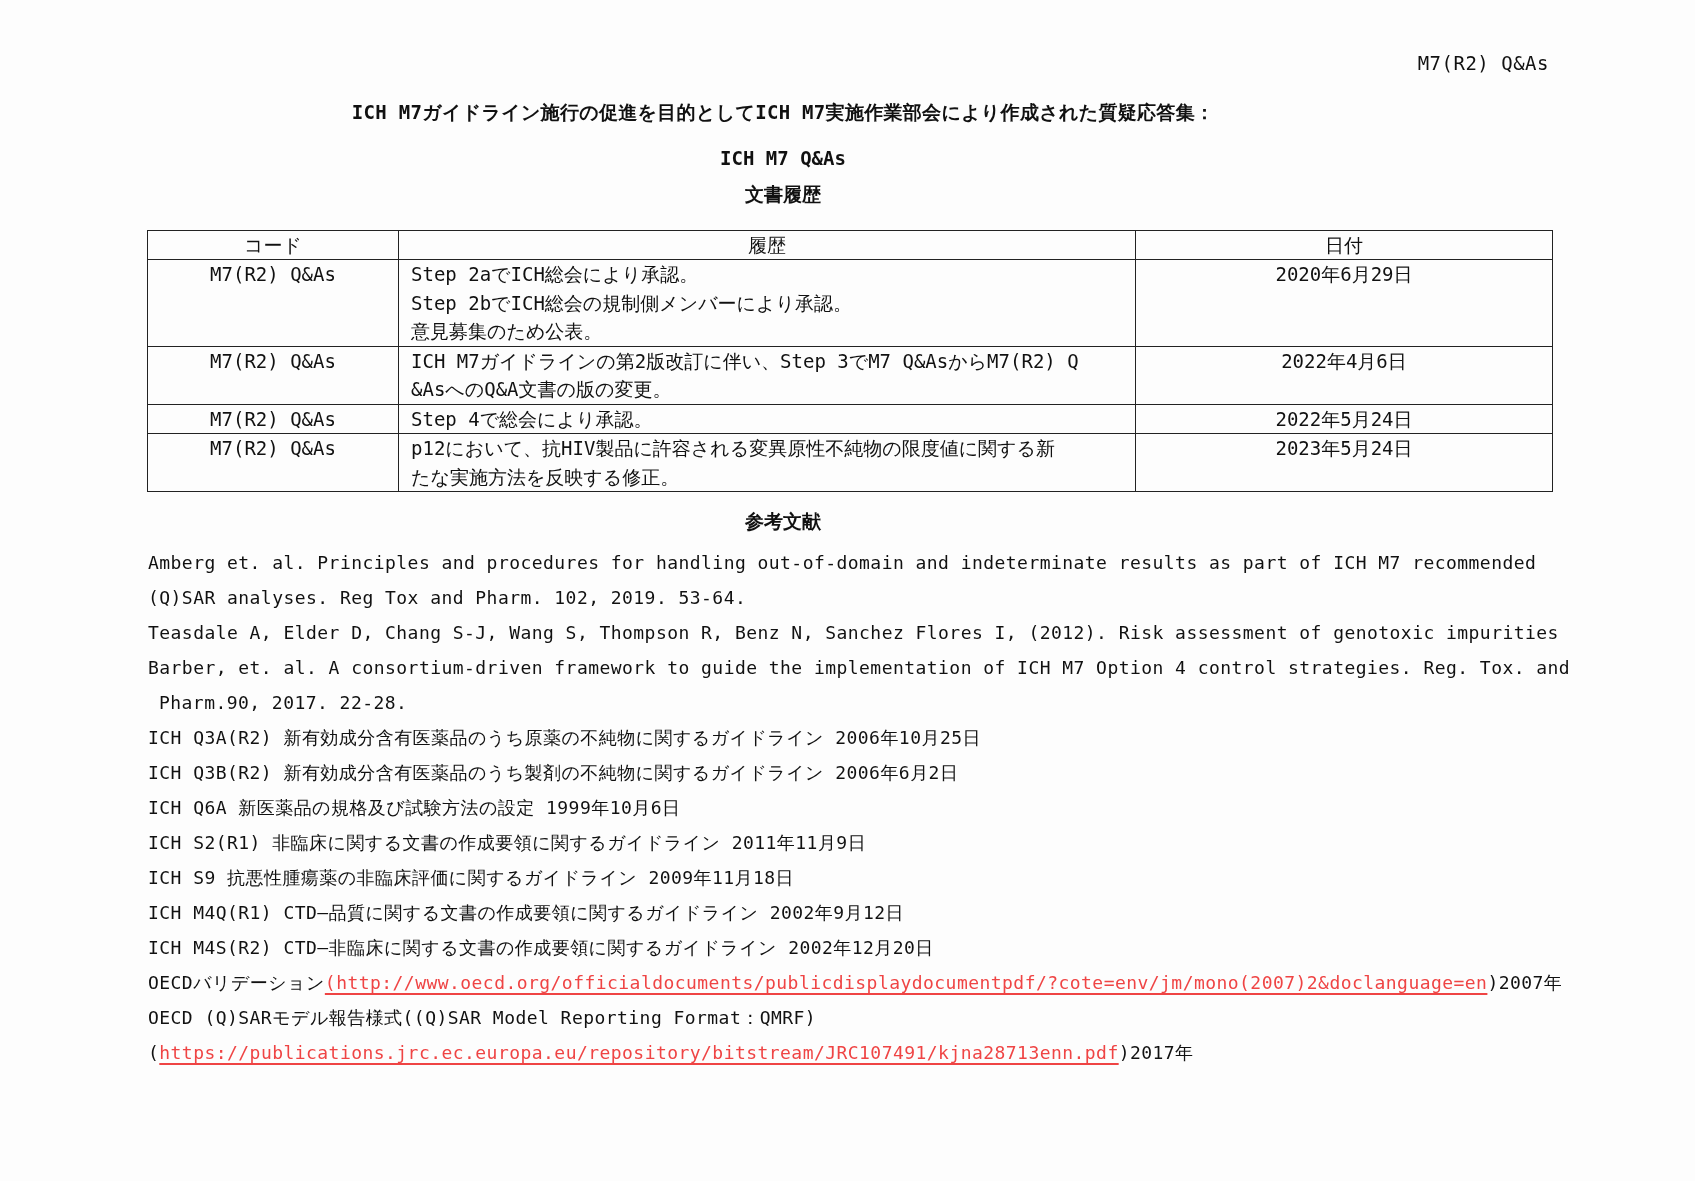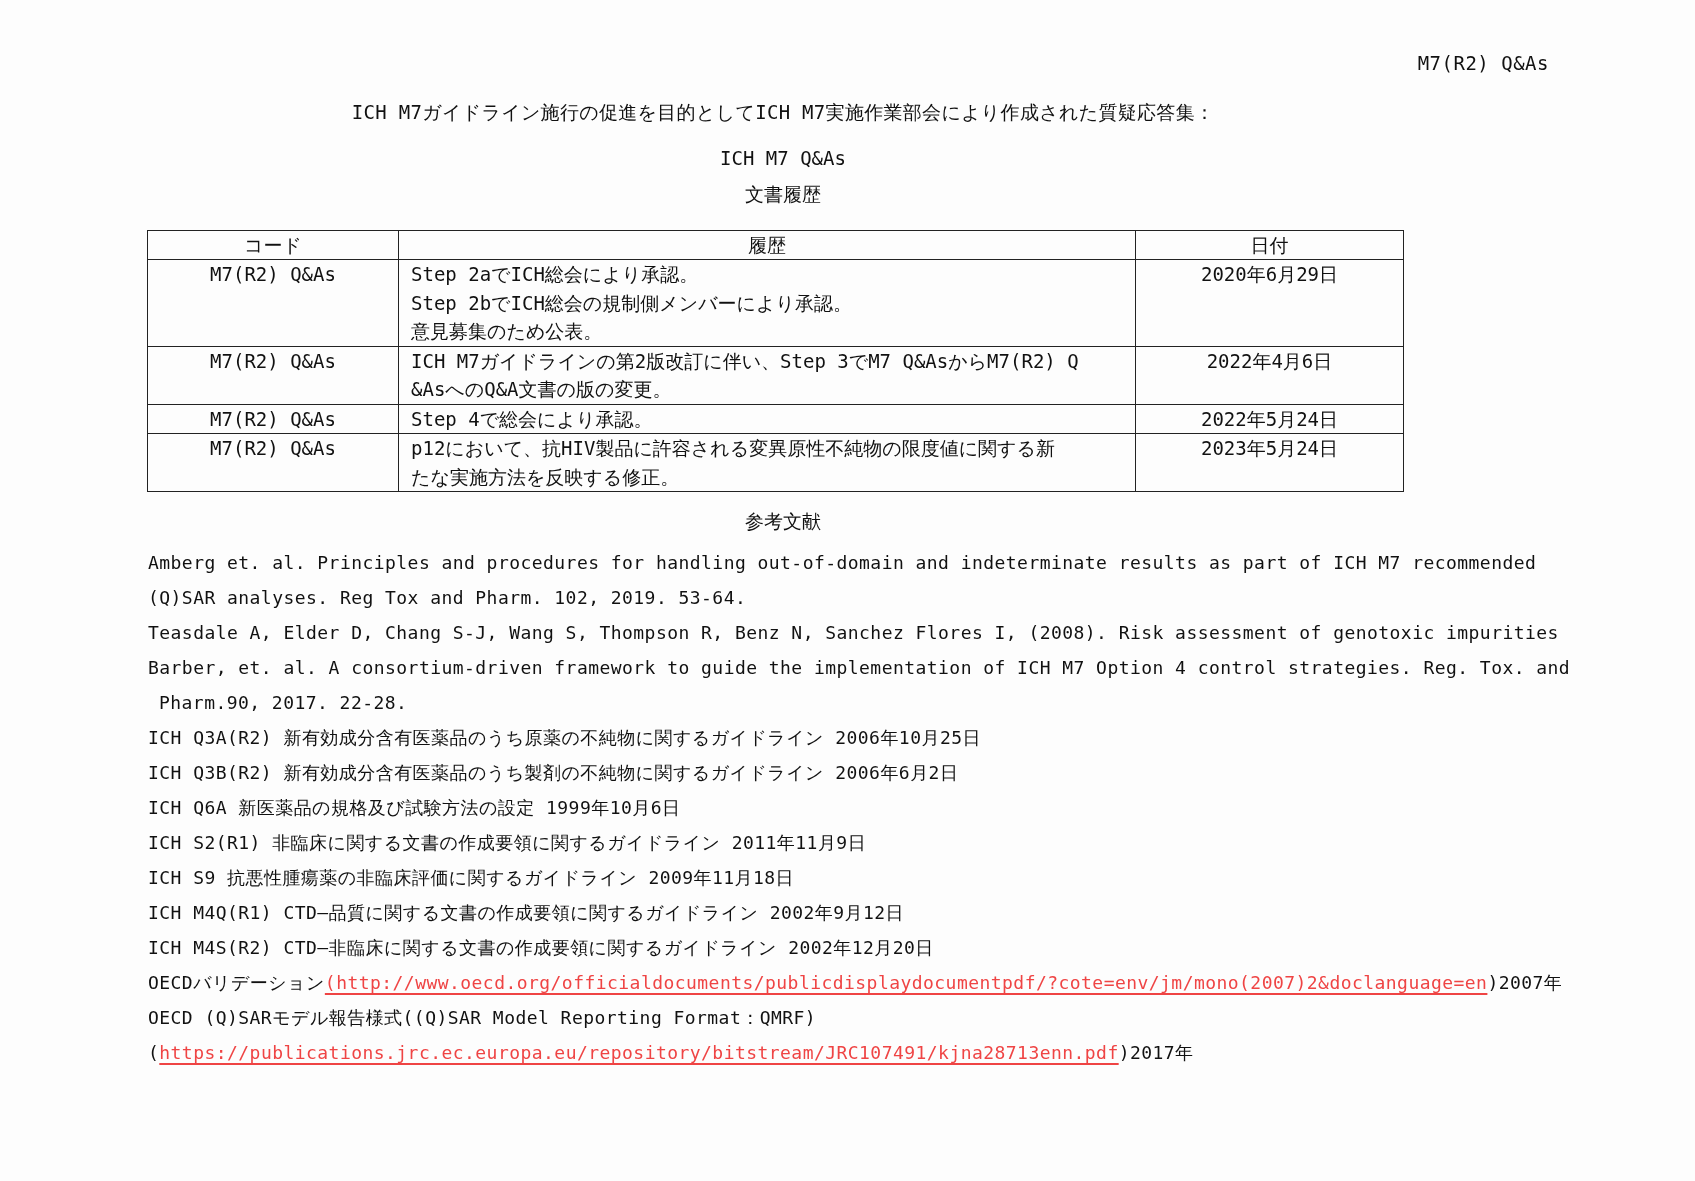--- a/index.html
+++ b/index.html
@@ -12,27 +12,28 @@
       overflow: hidden;
     }
     .page { position: absolute; left: 0; top: 0; width: 1695px; height: 1181px; }
     .header-code {
       position: absolute; top: 52px; right: 146px;
       font-size: 19px; letter-spacing: 0.5px;
     }
     .center-line {
       position: absolute; left: 0; width: 1566px; text-align: center;
       font-size: 19px;
+      font-weight: bold;
     }
     .main-title { top: 100px; letter-spacing: 0.3px; }
     .sub-title { top: 147px; }
     .history-heading { top: 182px; }
     table.history {
       position: absolute; left: 147px; top: 230px;
-      width: 1257px; border-collapse: collapse;
+      width: 1406px; border-collapse: collapse;
       font-size: 19px;
     }
     table.history th, table.history td {
       border: 1.5px solid #222;
       vertical-align: top;
       padding: 0 14px;
       line-height: 28.5px;
       font-weight: normal;
     }
     table.history th { text-align: center; height: 28px; line-height: 28px; padding-top: 0; }
@@ -110,21 +111,21 @@
   </table>
 
   <div class="center-line ref-heading">参考文献</div>
 
   <div class="refs">
     <div class="ref">
       <span class="cont">Amberg et. al. Principles and procedures for handling out-of-domain and indeterminate results as part of ICH M7 recommended</span>
       <span class="cont">(Q)SAR analyses. Reg Tox and Pharm. 102, 2019. 53-64.</span>
     </div>
     <div class="ref">
-      <span class="cont">Teasdale A, Elder D, Chang S-J, Wang S, Thompson R, Benz N, Sanchez Flores I, (2008). Risk assessment of genotoxic impurities</span>
+      <span class="cont">Teasdale A, Elder D, Chang S-J, Wang S, Thompson R, Benz N, Sanchez Flores I, (2012). Risk assessment of genotoxic impurities</span>
     </div>
     <div class="ref">
       <span class="cont">Barber, et. al. A consortium-driven framework to guide the implementation of ICH M7 Option 4 control strategies. Reg. Tox. and</span>
       <span class="cont indent">Pharm.90, 2017. 22-28.</span>
     </div>
     <div class="ref">ICH Q3A(R2) 新有効成分含有医薬品のうち原薬の不純物に関するガイドライン 2006年10月25日</div>
     <div class="ref">ICH Q3B(R2) 新有効成分含有医薬品のうち製剤の不純物に関するガイドライン 2006年6月2日</div>
     <div class="ref">ICH Q6A 新医薬品の規格及び試験方法の設定 1999年10月6日</div>
     <div class="ref">ICH S2(R1) 非臨床に関する文書の作成要領に関するガイドライン 2011年11月9日</div>
     <div class="ref">ICH S9 抗悪性腫瘍薬の非臨床評価に関するガイドライン 2009年11月18日</div>

